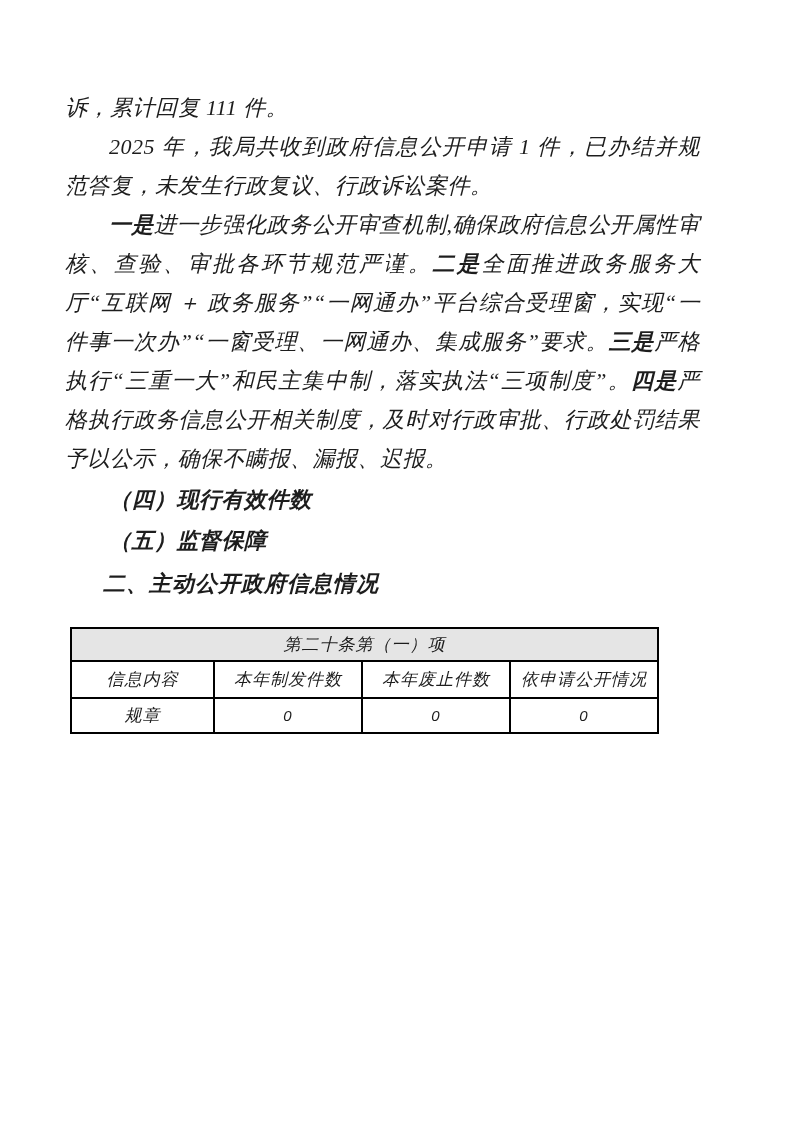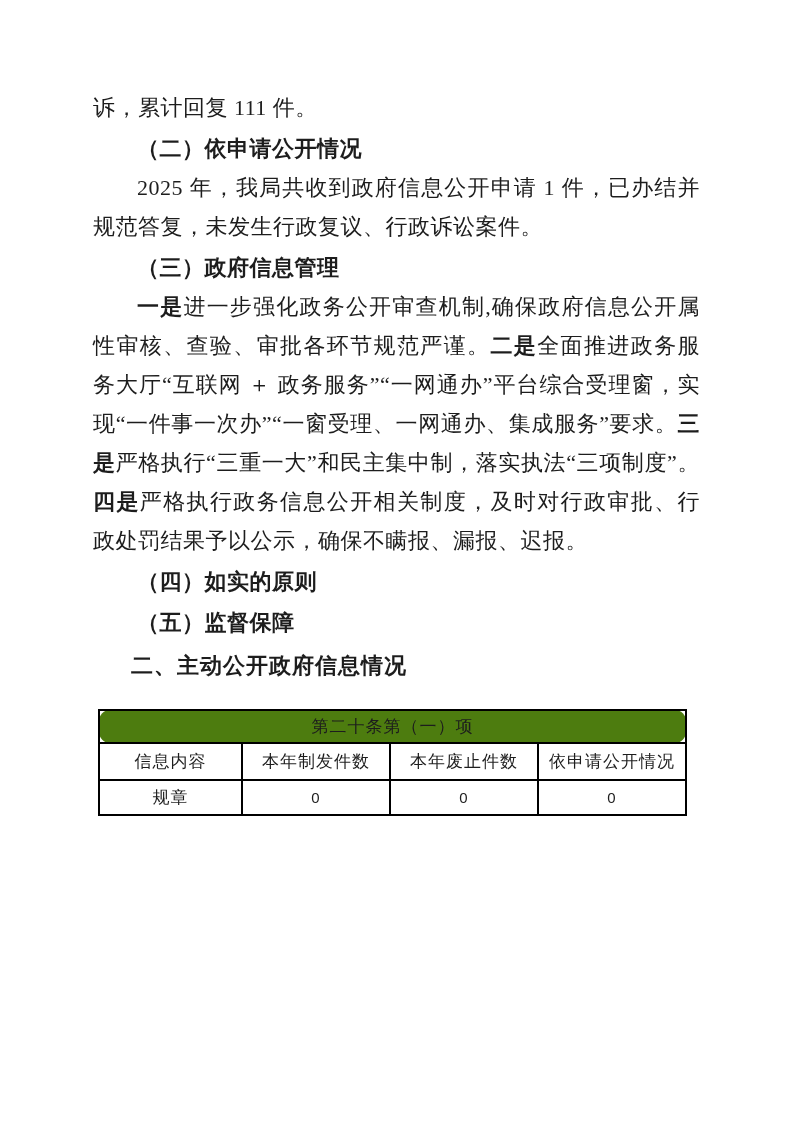--- a/index.html
+++ b/index.html
@@ -12,21 +12,22 @@
     height: 1122px;
     overflow: hidden;
     position: relative;
     font-family: "Liberation Serif", serif;
     color: #1d1d1d;
   }
   .page {
     box-sizing: border-box;
     width: 793px;
     height: 1122px;
-    padding: 88px 93px 0 93px;
+    padding: 88px 93px 0 65px;
+    font-style: italic;
   }
   .body-text {
     font-size: 22px;
     line-height: 39px;
     text-align: justify;
     margin: 0;
     text-indent: 44px;
     letter-spacing: 0.5px;
   }
   .no-indent {
@@ -90,46 +91,44 @@
   col.c3 { width: 148px; }
   col.c4 { width: 148px; }
 </style>
 </head>
 <body>
 
 <div class="page">
 
   <p class="body-text no-indent">诉，累计回复 111 件。</p>
 
-  <p class="sec-heading">（二）依申请公开情况</p>
 
   <p class="body-text">2025 年，我局共收到政府信息公开申请 1 件，已办结并规范答复，未发生行政复议、行政诉讼案件。</p>
 
-  <p class="sec-heading">（三）政府信息管理</p>
 
   <p class="body-text"><b class="run">一是</b><span>进一步强化政务公开审查机制,确保政府信息公开属性审核、查验、审批各环节规范严谨。</span><b class="run">二是</b><span>全面推进政务服务大厅“互联网 ＋ 政务服务”“一网通办”平台综合受理窗，实现“一件事一次办”“一窗受理、一网通办、集成服务”要求。</span><b class="run">三是</b><span>严格执行“三重一大”和民主集中制，落实执法“三项制度”。</span><b class="run">四是</b><span>严格执行政务信息公开相关制度，及时对行政审批、行政处罚结果予以公示，确保不瞒报、漏报、迟报。</span></p>
 
-  <p class="sec-heading">（四）如实的原则</p>
+  <p class="sec-heading">（四）现行有效件数</p>
 
 
   <p class="sec-heading">（五）监督保障</p>
 
 
   <p class="big-heading">二、主动公开政府信息情况</p>
 
   <table class="stats">
     <colgroup>
       <col class="c1">
         <col class="c2">
         <col class="c3">
         <col class="c4">
     </colgroup>
     <tbody>
       <tr>
-        <td class="t-title" colspan="4" style="background-color: #4d7c0f; border-radius: 11px;">第二十条第（一）项</td>
+        <td class="t-title" colspan="4" style="background-color: #e5e5e5;">第二十条第（一）项</td>
       </tr>
       <tr class="t-head">
         <td>信息内容</td>
         <td>本年制发件数</td>
         <td>本年废止件数</td>
         <td>依申请公开情况</td>
       </tr>
       <tr class="t-row">
         <td>规章</td>
         <td class="num">0</td>

